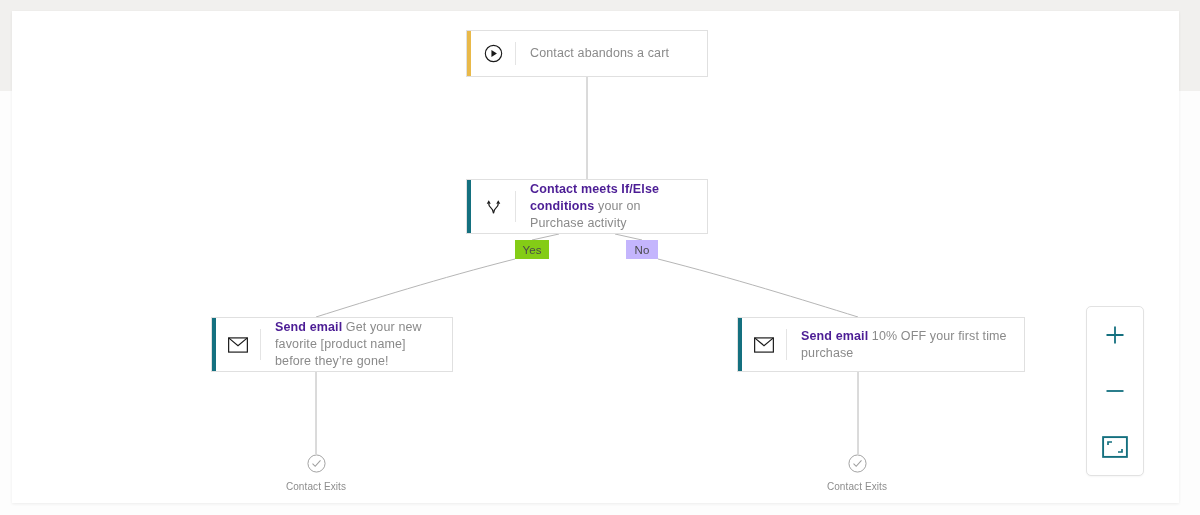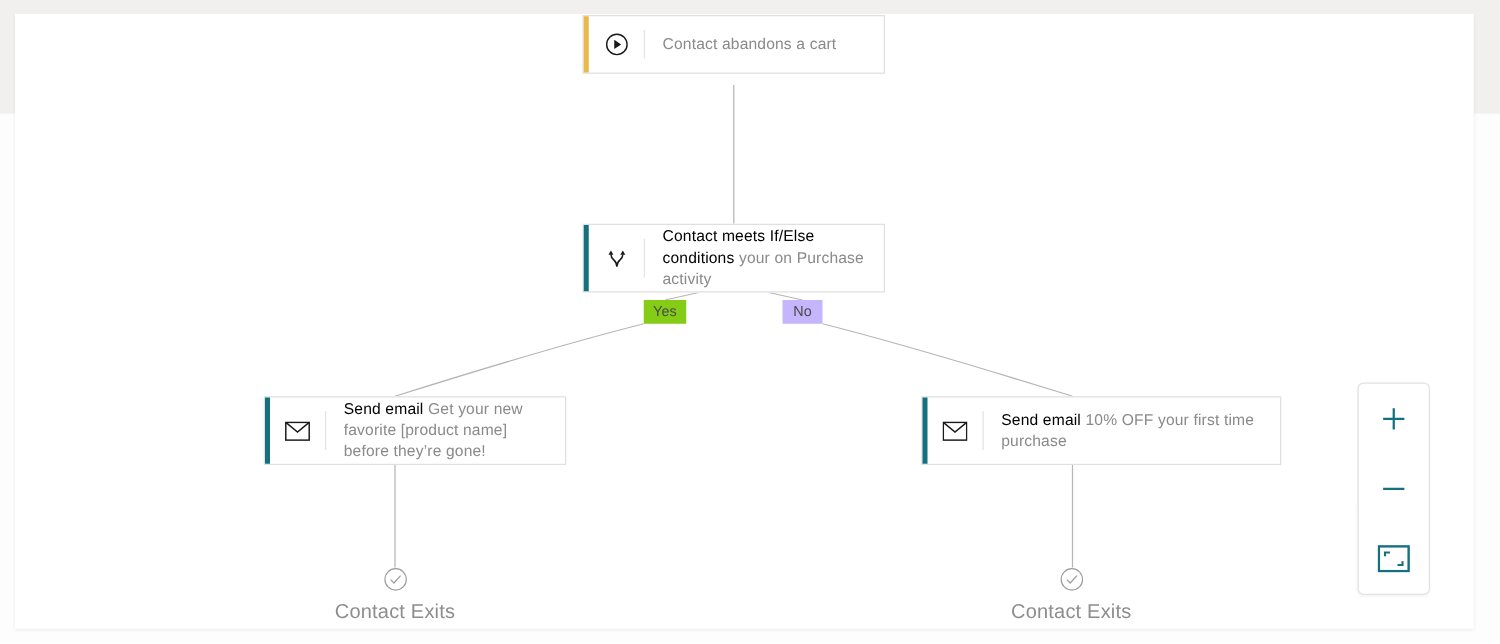--- a/index.html
+++ b/index.html
@@ -79,27 +79,27 @@
     flex: 1 1 auto;
     display: flex;
     align-items: center;
     padding: 0 12px 0 14px;
     font-size: 12.5px;
     line-height: 17px;
     color: #8a8a8a;
     letter-spacing: 0.01em;
   }
   .node-text b {
-    color: #000000;
-    font-weight: 400;
+    color: #4c1d95;
+    font-weight: 700;
   }
 
   
   #node-trigger {
-    left: 466px; top: 12px;
+    left: 466px; top: 30px;
     width: 242px; height: 47px;
   }
   #node-ifelse {
     left: 466px; top: 179px;
     width: 242px; height: 55px;
   }
   #node-email-left {
     left: 195px; top: 317px;
     width: 242px; height: 55px; margin-left: 16px;
   }
@@ -140,21 +140,21 @@
   }
   #exit-left  { left: 256px; top: 454px; }
   #exit-right { left: 797px; top: 454px; }
 
   .exit-circle {
     width: 19px; height: 19px;
     display: block;
   }
   .exit-label {
     margin-top: 8px;
-    font-size: 16px;
+    font-size: 10px;
     color: #8d8d8d;
     letter-spacing: 0.01em;
     white-space: nowrap;
   }
 
   
   #zoom-panel {
     position: absolute;
     left: 1086px; top: 306px;
     width: 56px; height: 168px;

